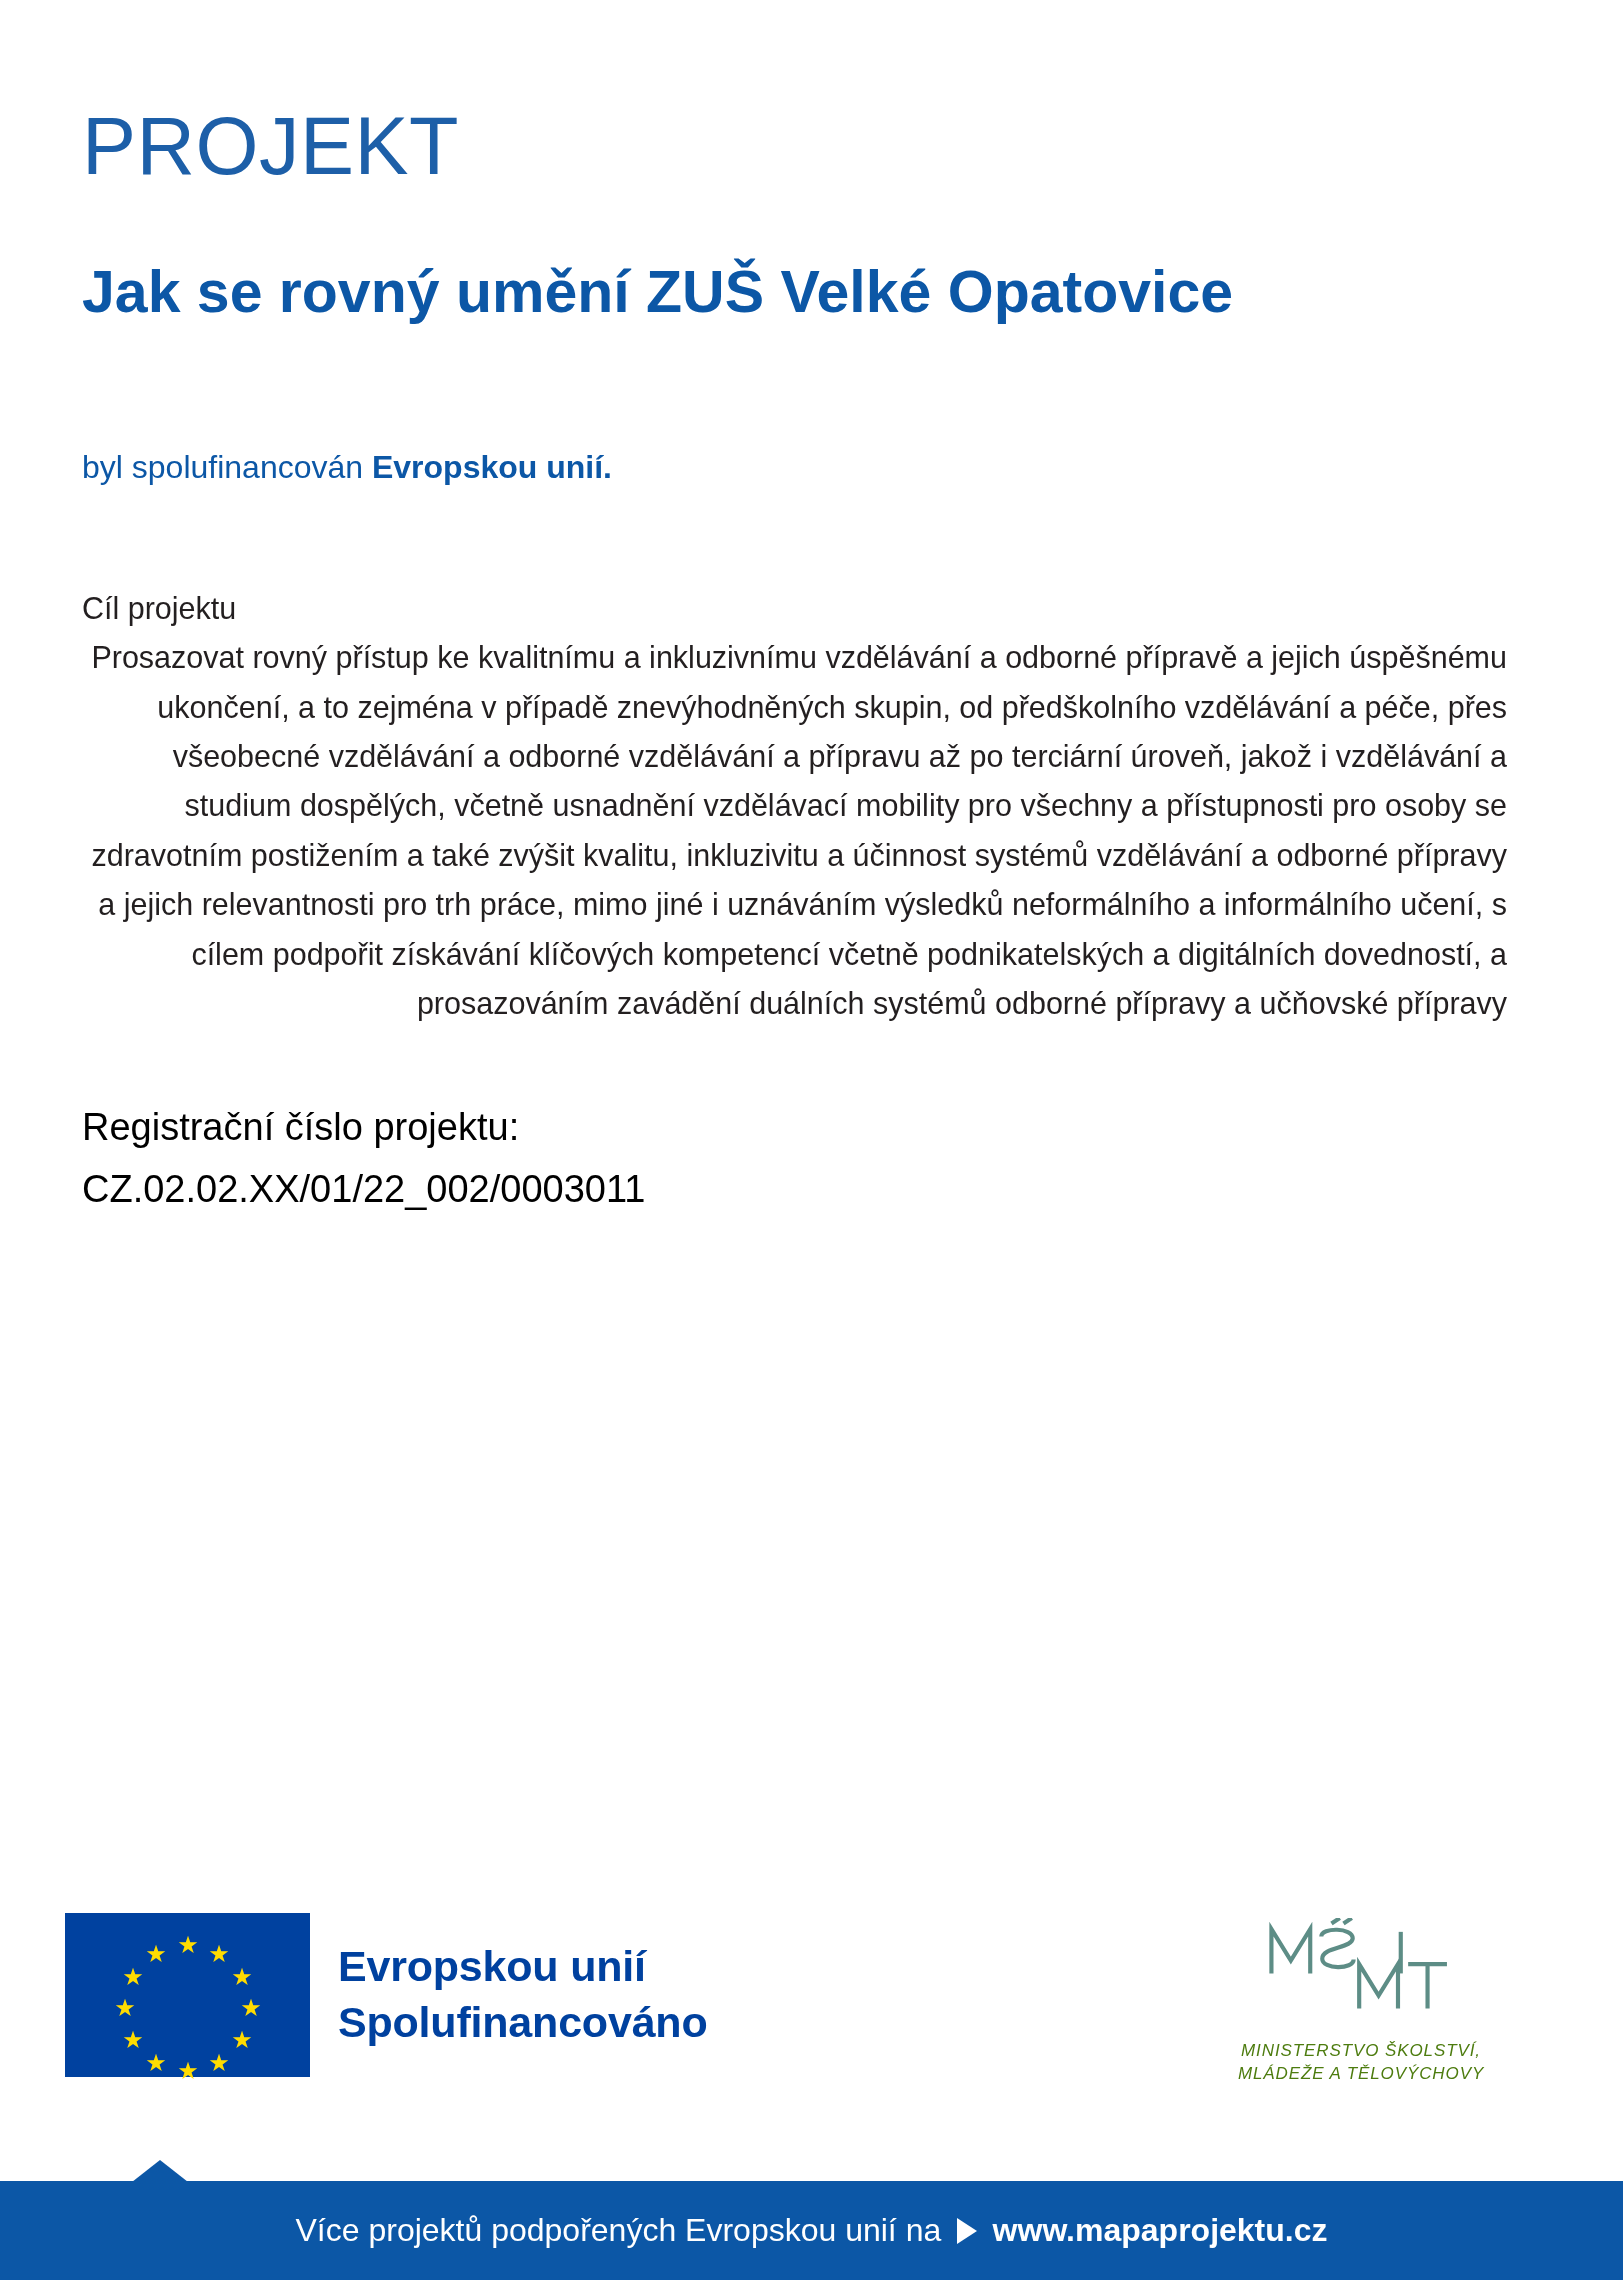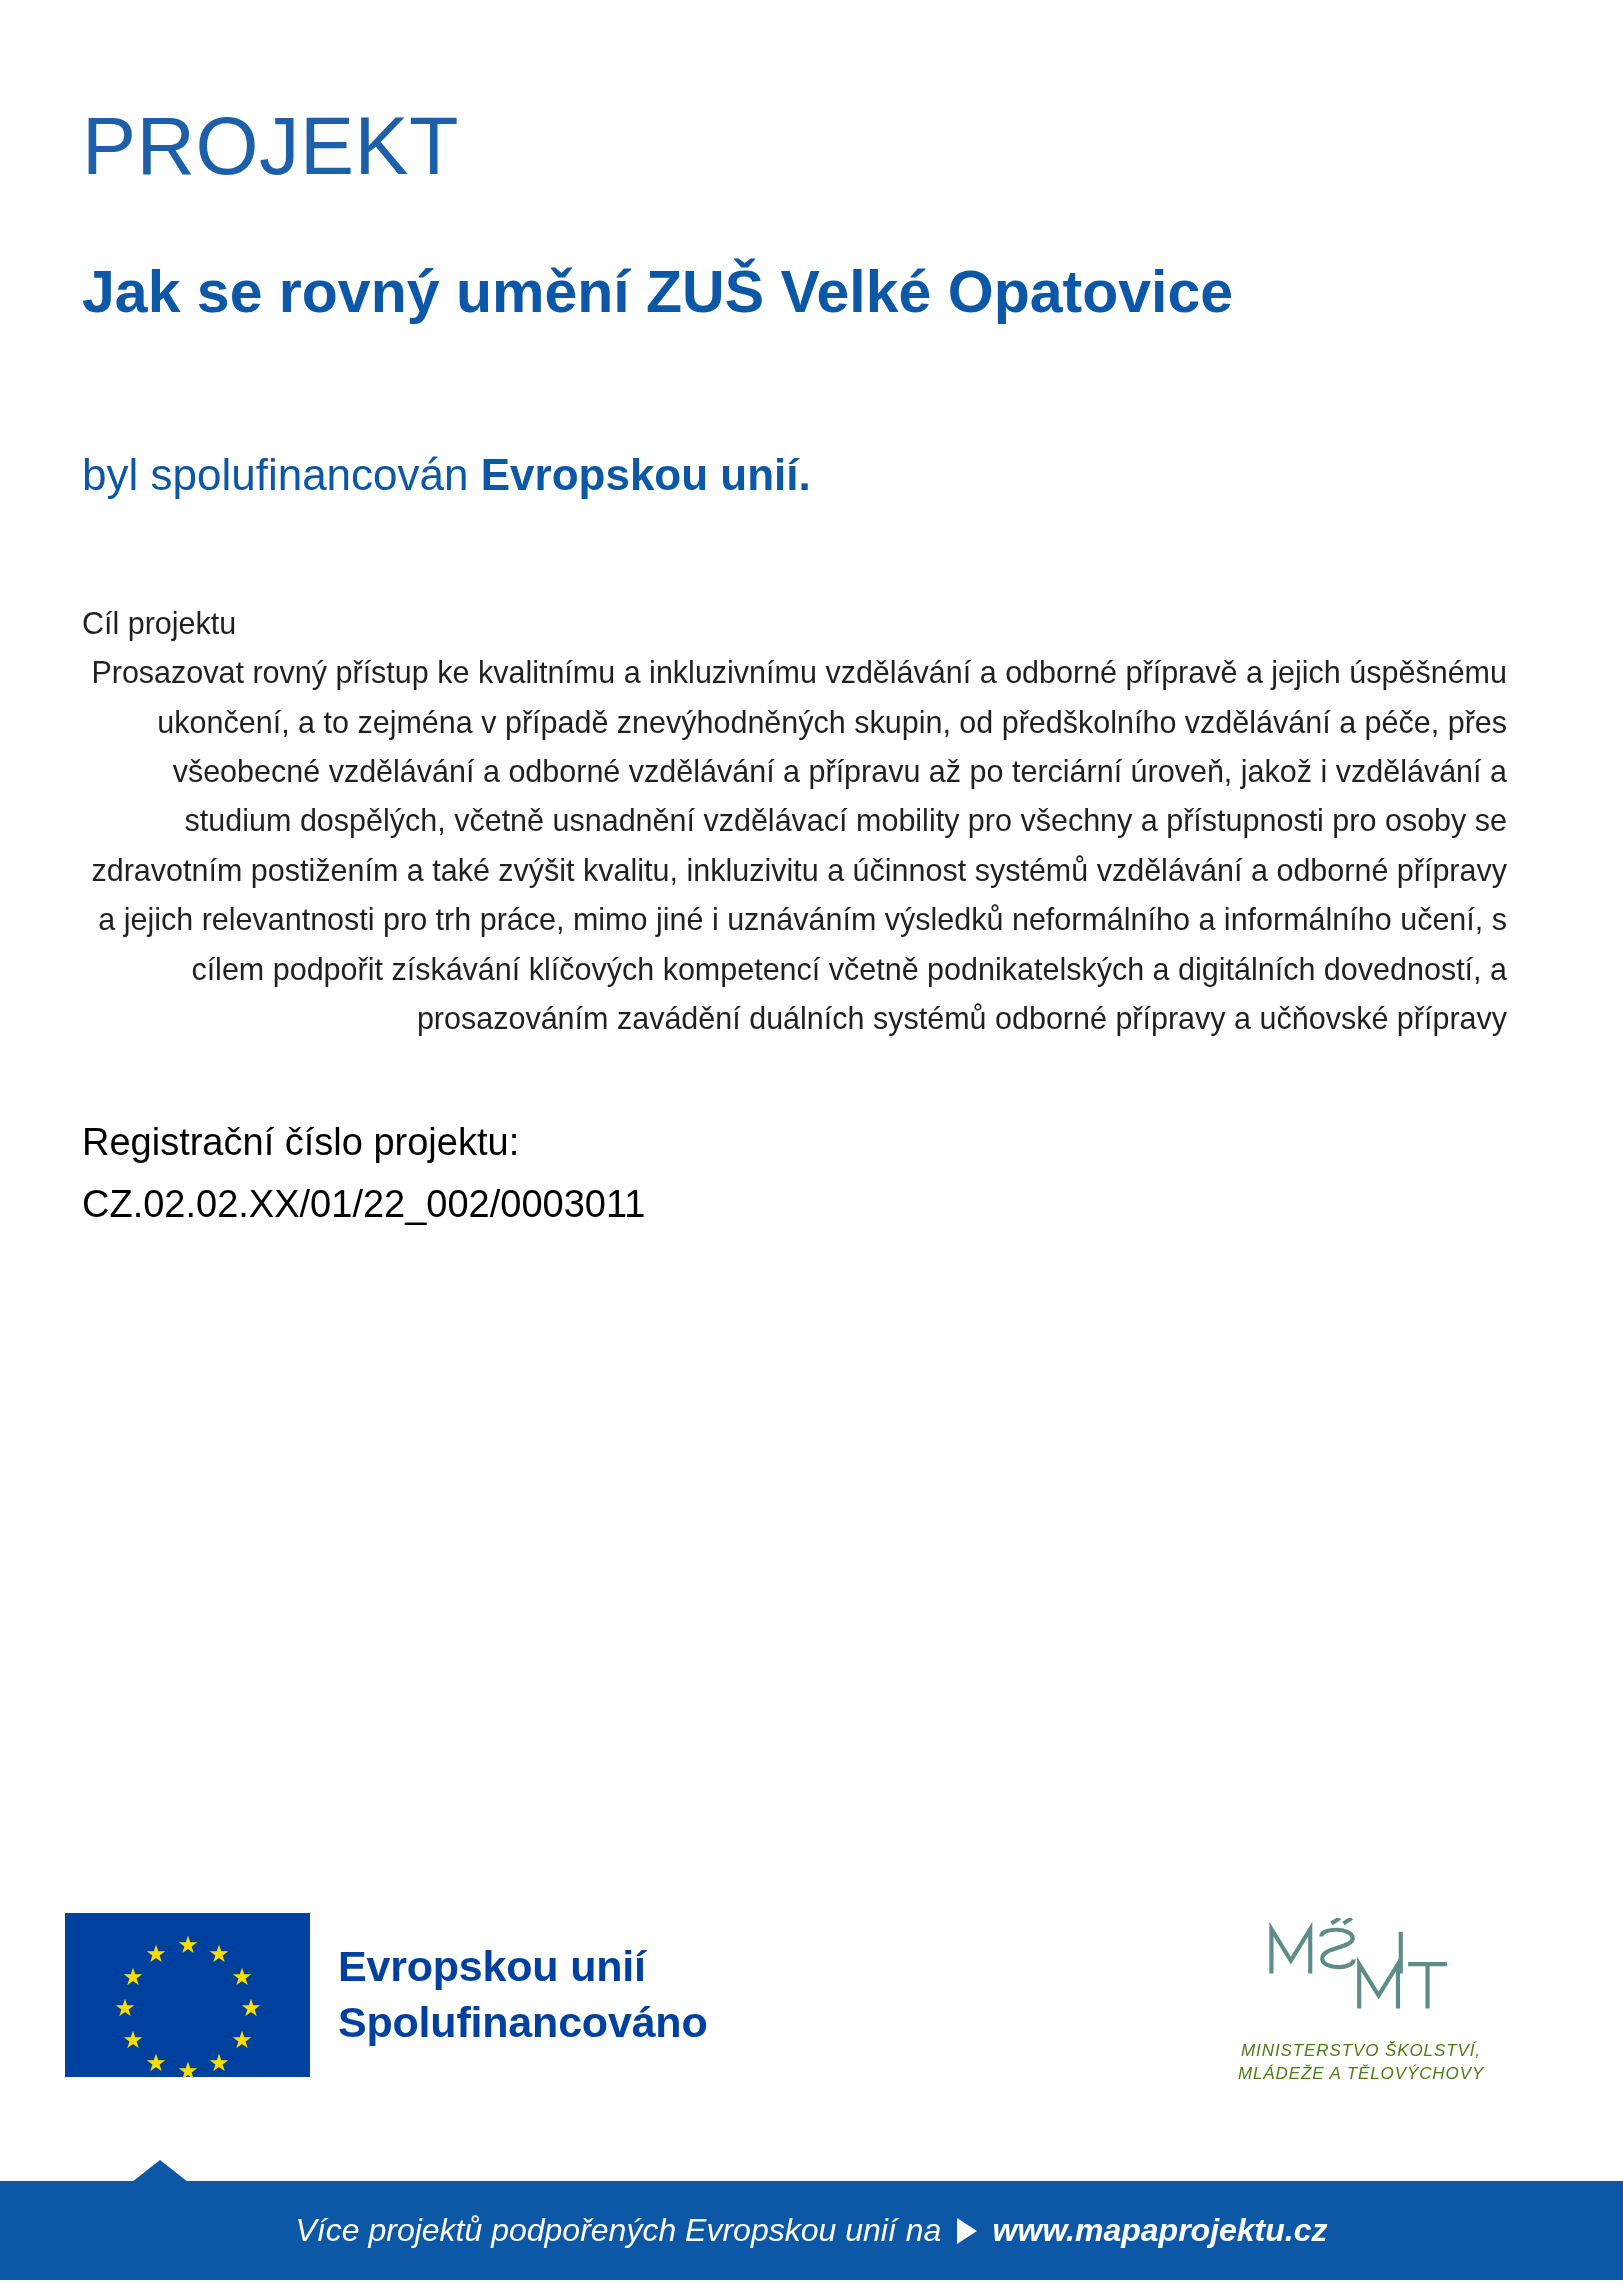--- a/index.html
+++ b/index.html
@@ -39,21 +39,21 @@
     margin-top: 67px;
     font-size: 59px;
     line-height: 1.30;
     font-weight: 700;
     color: #0c57a6;
     max-width: 1342px;
   }
 
   .subtitle {
     margin-top: 116px;
-    font-size: 44px;
+    font-size: 32px;
     line-height: 1.25;
     font-weight: 400;
     color: #0c57a6;
   }
   .subtitle .strong {
     font-weight: 700;
   }
 
   .body-block {
     margin-top: 97px;
@@ -171,21 +171,20 @@
     left: 0;
     top: 0;
     width: 1623px;
     height: 99px;
     display: flex;
     align-items: center;
     justify-content: center;
     gap: 15.7px;
     color: #ffffff;
     font-size: 32px;
-    font-style: italic;
   }
   .bar-text {
     font-weight: 400;
   }
   .bar-arrow {
     display: inline-block;
     width: 0;
     height: 0;
     border-top: 13.4px solid transparent;
     border-bottom: 13.4px solid transparent;

